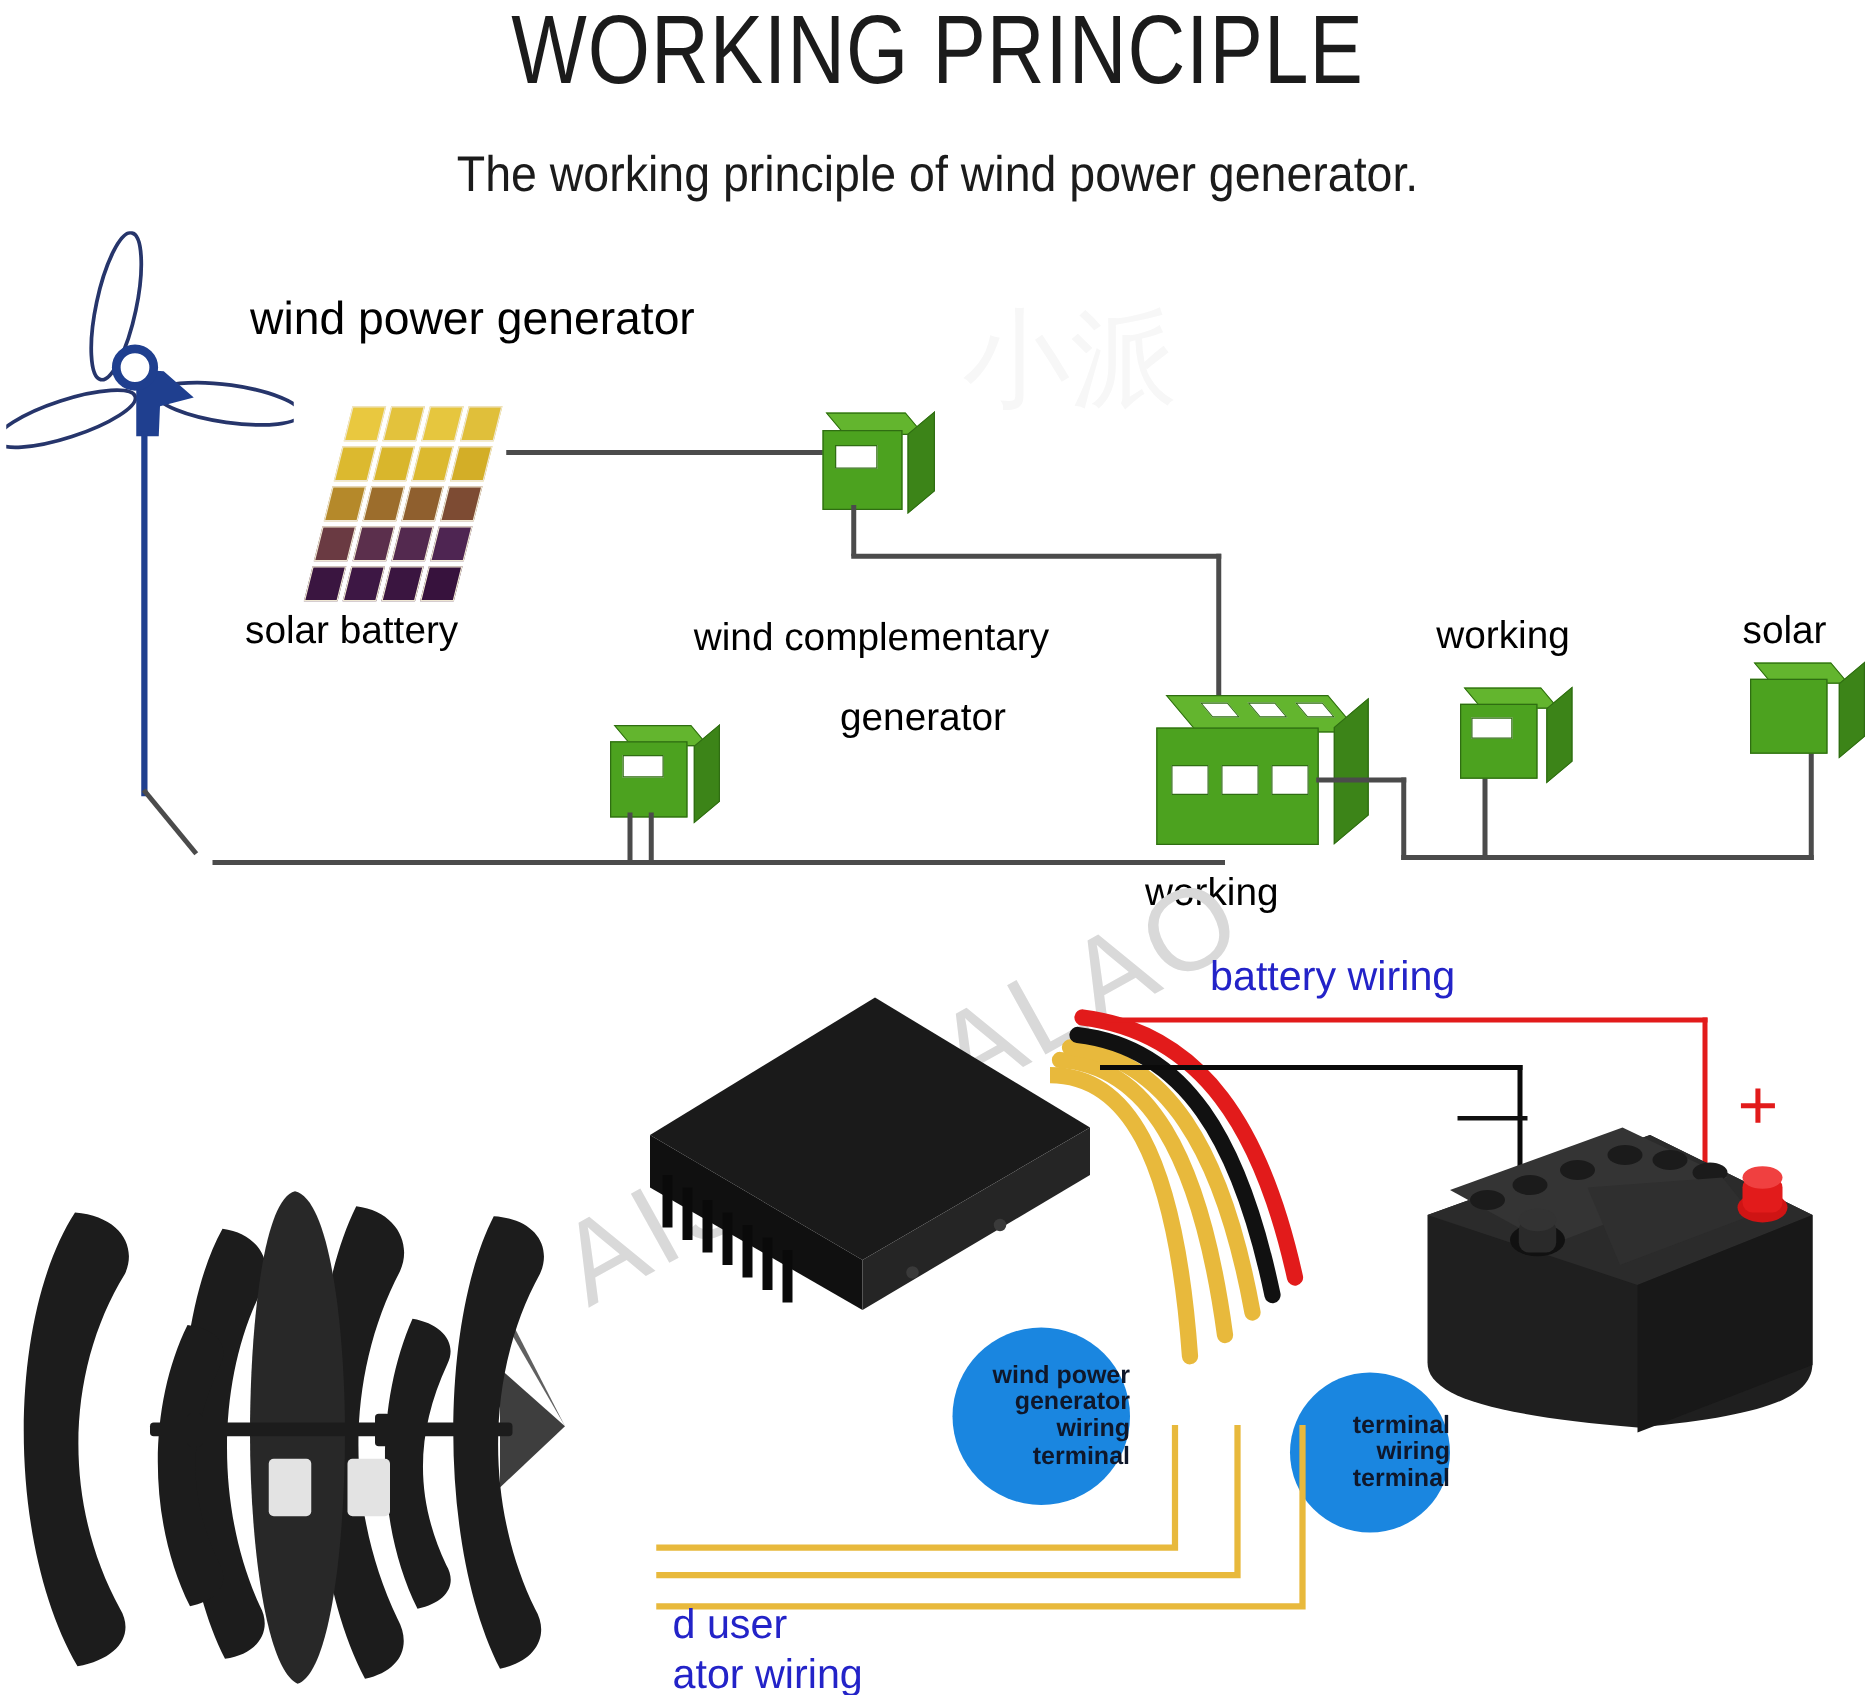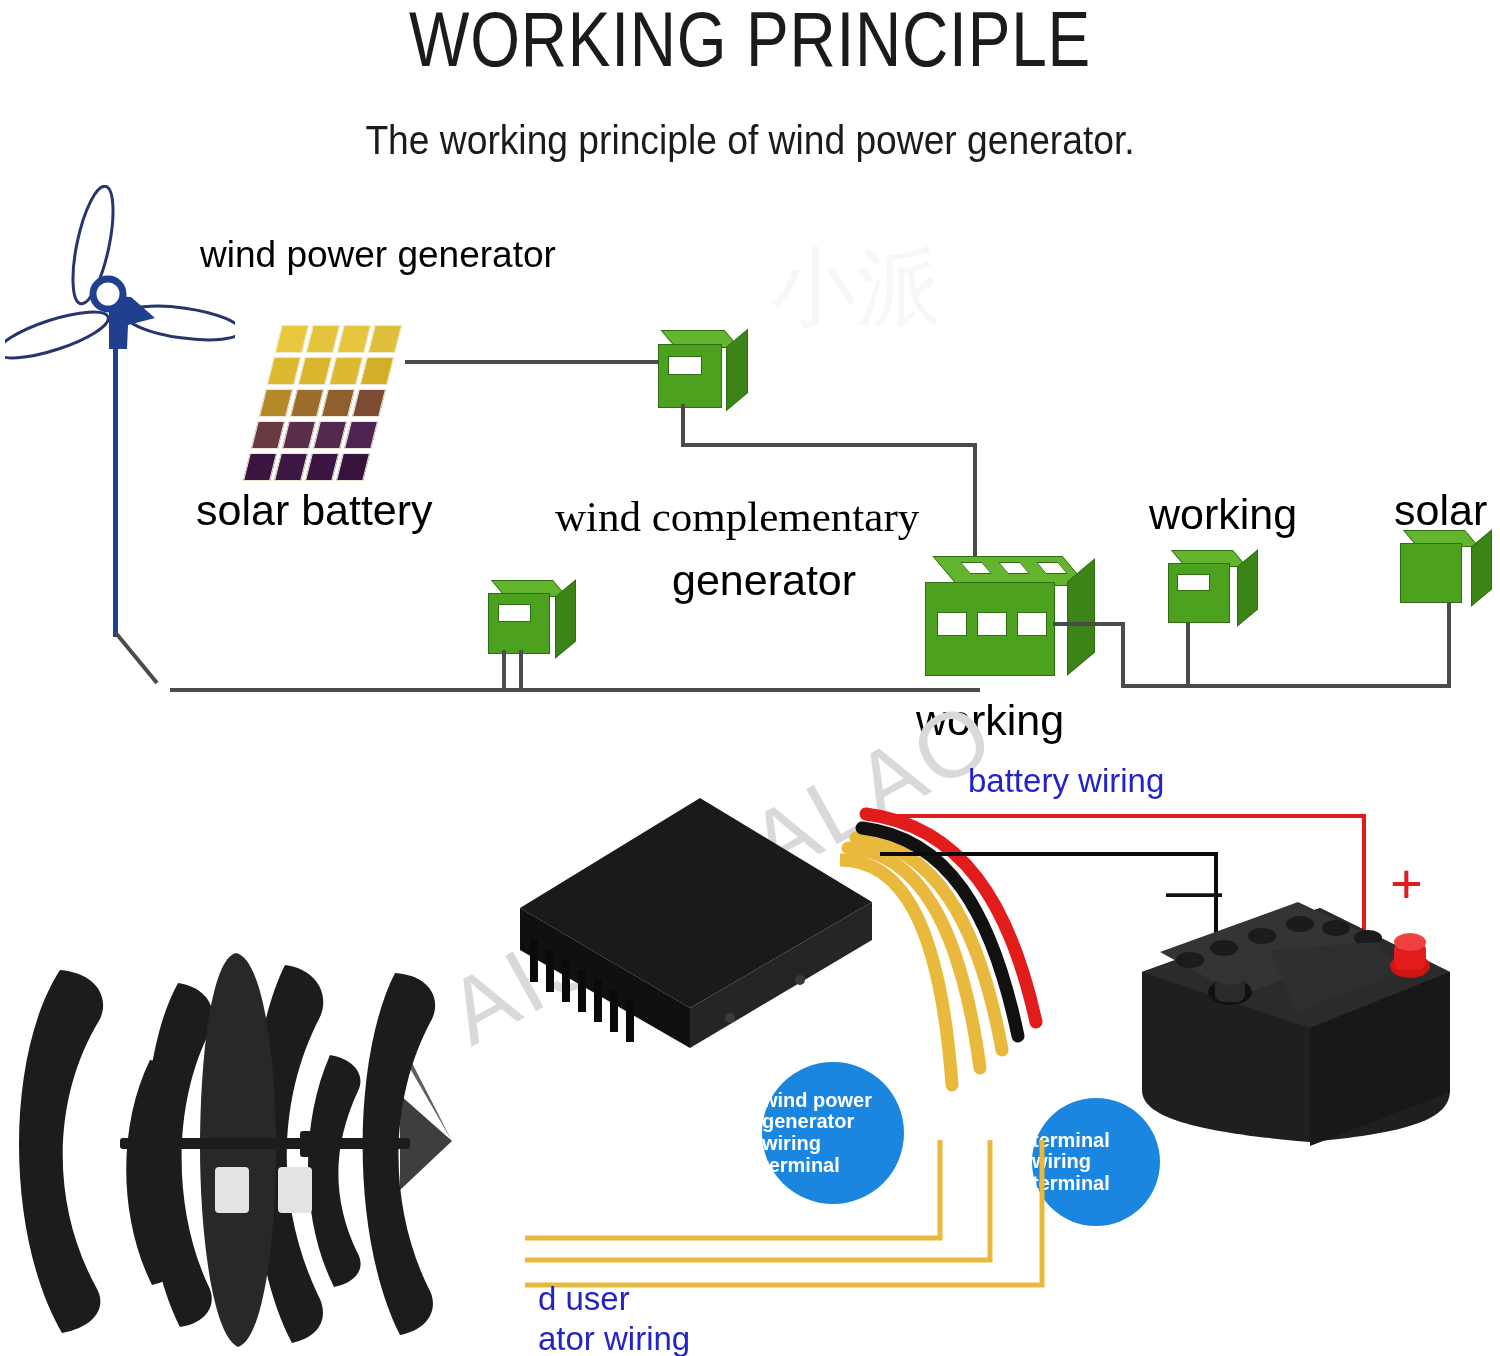--- a/index.html
+++ b/index.html
@@ -11,21 +11,21 @@
   
   #title{left:0;top:-6px;width:1500px;text-align:center;
          font-size:78px;letter-spacing:1px;font-weight:400;
          transform:scaleX(.82);transform-origin:50% 50%;color:#1b1b1b;}
   #subtitle{left:0;top:118px;width:1500px;text-align:center;
             font-size:40px;font-weight:400;color:#1b1b1b;
             transform:scaleX(.93);transform-origin:50% 50%;}
 
   
   .lbl{font-size:37px;color:#000;white-space:nowrap;}
-  .lbl.big{font-size:43px;}
+  .lbl.big{font-size:31px;}
 
   
   .wire{background:#4b4b4b;}
   .wire.h{height:4px;}
   .wire.v{width:4px;}
 
   
   .gbox{position:absolute;}
   .gbox .front{position:absolute;left:0;bottom:0;background:#4ca21f;
                border:1px solid #2f6d12;}
@@ -44,22 +44,22 @@
   
   #watermark{font-size:92px;color:#d9d9d9;letter-spacing:4px;
              transform:rotate(-29deg);white-space:nowrap;font-weight:400;}
   #ghostmark{font-size:86px;color:#f7f7f7;white-space:nowrap;}
 
   
   .bluetxt{color:#2323c8;font-size:33px;white-space:nowrap;}
   .sym{font-size:56px;line-height:1;}
 
   .circle{position:absolute;border-radius:50%;background:#1a86e0;
-          color:#ffffff;display:flex;align-items:center;justify-content:center;
-          text-align:left;font-size:20px;font-weight:700;line-height:1.08;}
+          color:#0f172a;display:flex;align-items:center;justify-content:center;
+          text-align:right;font-size:20px;font-weight:700;line-height:1.08;}
 
   .rwire{position:absolute;background:#e21b1b;}
   .kwire{position:absolute;background:#0a0a0a;}
 </style>
 </head>
 <body>
 
 <div class="abs" id="title">WORKING PRINCIPLE</div>
 <div class="abs" id="subtitle">The working principle of wind power generator.</div>
 
@@ -126,21 +126,21 @@
   <div class="top" style="left:10px;top:0;width:62px;height:16px;transform:skewX(40deg);"></div>
   <div class="side" style="right:0;top:8px;width:20px;height:62px;transform:skewY(-40deg);"></div>
   <div class="front" style="left:0;top:14px;width:62px;height:62px;"></div>
   <div class="slot" style="left:10px;top:26px;width:32px;height:17px;"></div>
 </div>
 
 <div class="abs wire v" style="left:681px;top:404px;height:41px;"></div>
 <div class="abs wire h" style="left:681px;top:443px;width:296px;"></div>
 <div class="abs wire v" style="left:973px;top:443px;height:125px;"></div>
 
-<div class="abs lbl big" style="left:555px;top:492px;font-family:Liberation Serif, serif;">wind complementary</div>
+<div class="abs lbl big" style="left:555px;top:492px;">wind complementary</div>
 <div class="abs lbl big" style="left:672px;top:556px;">generator</div>
 
 <div class="abs gbox" style="left:488px;top:580px;width:88px;height:78px;">
   <div class="top" style="left:10px;top:0;width:60px;height:15px;transform:skewX(40deg);"></div>
   <div class="side" style="right:0;top:8px;width:19px;height:60px;transform:skewY(-40deg);"></div>
   <div class="front" style="left:0;top:13px;width:60px;height:59px;"></div>
   <div class="slot" style="left:10px;top:24px;width:31px;height:16px;"></div>
 </div>
 <div class="abs wire v" style="left:502px;top:650px;height:42px;"></div>
 <div class="abs wire v" style="left:519px;top:650px;height:42px;"></div>

